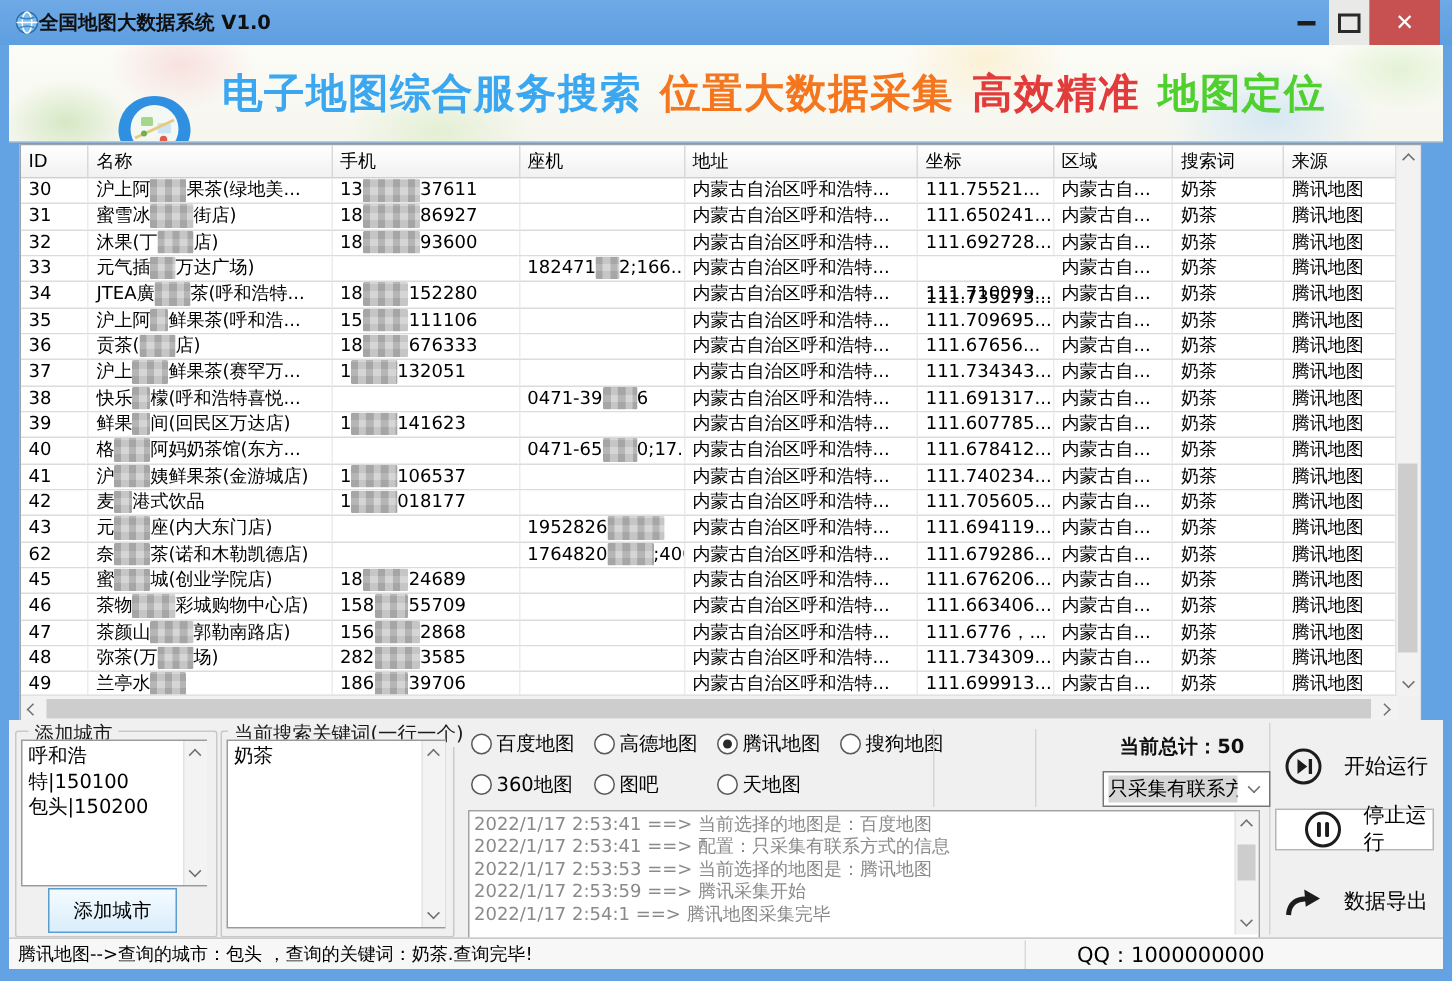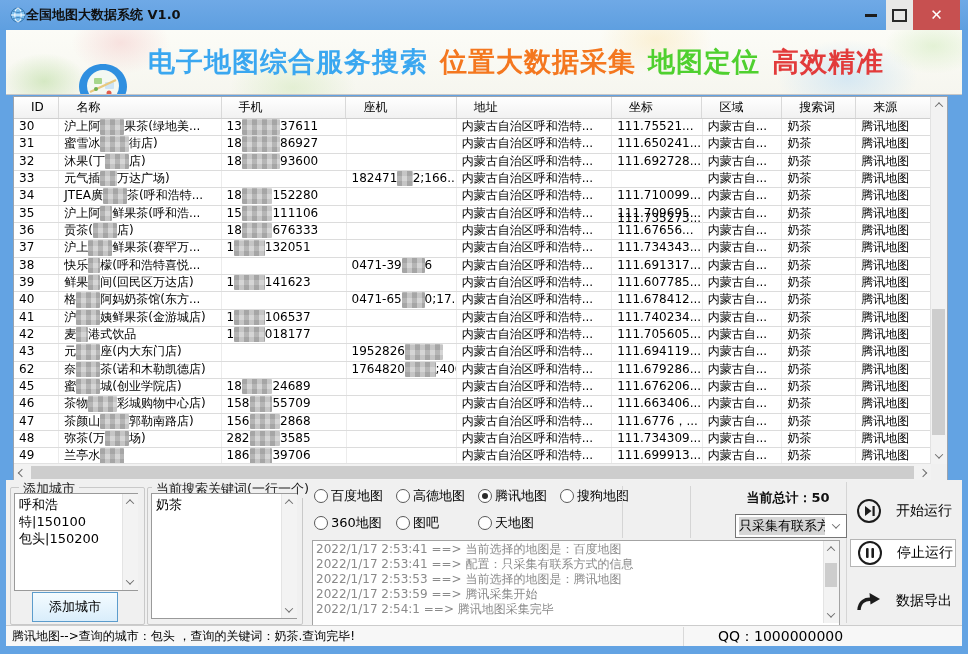--- a/index.html
+++ b/index.html
@@ -33,23 +33,23 @@
       radial-gradient(70px 40px at 97% 25%, rgba(205,233,183,.5), transparent 70%),
       linear-gradient(#fcfcf7,#f6f6ef);
     border-bottom:1px solid #c6c6c6;overflow:hidden;}
   .slogans{position:absolute;left:142px;top:0;height:64px;display:flex;align-items:center;white-space:nowrap;}
   .slogan{font-size:27px;font-weight:bold;margin-right:12px;letter-spacing:1px;}
   .logo{position:absolute;left:68px;top:32px;}
 
   
   .table-outer{left:13px;top:96px;width:933px;height:384px;border:1px solid #9ba3ad;background:#fff;}
   .thead{position:absolute;left:0;top:0;right:16px;height:21px;background:linear-gradient(#ffffff,#f1f1f1);border-bottom:1px solid #cfcfcf;display:flex;}
-  .th{height:21px;line-height:21px;padding-left:17px;box-sizing:border-box;border-right:1px solid #d9d9d9;overflow:hidden;white-space:nowrap;}
+  .th{height:21px;line-height:21px;padding-left:5px;box-sizing:border-box;border-right:1px solid #d9d9d9;overflow:hidden;white-space:nowrap;}
   .tbody{position:absolute;left:0;top:22px;right:16px;bottom:17px;overflow:hidden;}
-  .tr{display:flex;height:16.33px;border-bottom:1px solid #dcdcdc;background:#fff;}
+  .tr{display:flex;height:16.33px;border-bottom:1px solid #dcdcdc;background:#fff;align-items:center;}
   .td{height:16.33px;line-height:15.5px;padding-left:5px;box-sizing:border-box;border-right:1px solid #ececec;overflow:hidden;white-space:nowrap;font-size:12px;}
   .seg{display:inline-block;vertical-align:top;}
   .mz{color:transparent;border-radius:1px;
     background-image:
       repeating-linear-gradient(90deg, rgba(125,125,125,.45) 0 5px, rgba(196,196,196,.45) 5px 10px),
       repeating-linear-gradient(0deg, #c7c7c7 0 5px, #e4e4e4 5px 10px);}
 
   
   .vscroll{position:absolute;right:0;top:0;width:16px;bottom:17px;background:#f2f2f2;border-left:1px solid #e2e2e2;}
   .hscroll{position:absolute;left:0;right:16px;bottom:0;height:17px;background:#f2f2f2;border-top:1px solid #e2e2e2;}
@@ -127,22 +127,22 @@
     <circle cx="29" cy="24" r="16" fill="#f4f8f2"></circle>
     <rect x="20" y="16" width="8" height="6" rx="1" fill="#a6d68b"></rect>
     <rect x="31" y="20" width="9" height="7" rx="1" fill="#cde4f5"></rect>
     <path d="M16 30 L42 18" stroke="#e8c97e" stroke-width="2" fill="none"></path>
     <circle cx="35" cy="31" r="2.5" fill="#e25b4a"></circle>
     <circle cx="22" cy="27" r="2" fill="#6fb04e"></circle>
   </svg>
   <div class="slogans">
     <span class="slogan" style="color: rgb(58, 167, 240);">电子地图综合服务搜索</span>
     <span class="slogan" style="color: rgb(244, 119, 31);">位置大数据采集</span>
+    <span class="slogan" style="color: rgb(226, 59, 59);">高效精准</span>
     <span class="slogan" style="color: rgb(79, 208, 47);">地图定位</span>
-    <span class="slogan" style="color: rgb(226, 59, 59);">高效精准</span>
   </div>
 </div>
 
 <div class="abs table-outer">
   <div class="thead">
       <div class="th" style="width: 46px;">ID</div>
       <div class="th" style="width: 165px;">名称</div>
       <div class="th" style="width: 127px;">手机</div>
       <div class="th" style="width: 112px;">座机</div>
       <div class="th" style="width: 158px;">地址</div>
@@ -494,21 +494,21 @@
 <div class="abs runbtn" style="left:856px;top:494px;width:102px;height:34px">
   <span class="ic">
     <svg width="26" height="26" viewBox="0 0 26 26">
       <circle cx="13" cy="13" r="11" fill="none" stroke="#1c1c1c" stroke-width="2"></circle>
       <polygon points="9,8 15.5,13 9,18" fill="#1c1c1c"></polygon>
       <rect x="16.5" y="8" width="2.2" height="10" fill="#1c1c1c"></rect>
     </svg>
   </span>
   <span>开始运行</span>
 </div>
-<div class="abs runbtn btn-stop" style="left:850px;top:539px;width:106px;height:28px;padding-left:6px;box-sizing:border-box">
+<div class="abs runbtn btn-stop" style="left:850px;top:539px;width:106px;height:28px;padding-left:18px;box-sizing:border-box">
   <span class="ic">
     <svg width="26" height="26" viewBox="0 0 26 26">
       <circle cx="13" cy="13" r="11" fill="none" stroke="#1c1c1c" stroke-width="2"></circle>
       <rect x="9" y="8" width="2.6" height="10" rx="1" fill="#1c1c1c"></rect>
       <rect x="14.4" y="8" width="2.6" height="10" rx="1" fill="#1c1c1c"></rect>
     </svg>
   </span>
   <span>停止运行</span>
 </div>
 <div class="abs runbtn" style="left:856px;top:584px;width:102px;height:34px">

